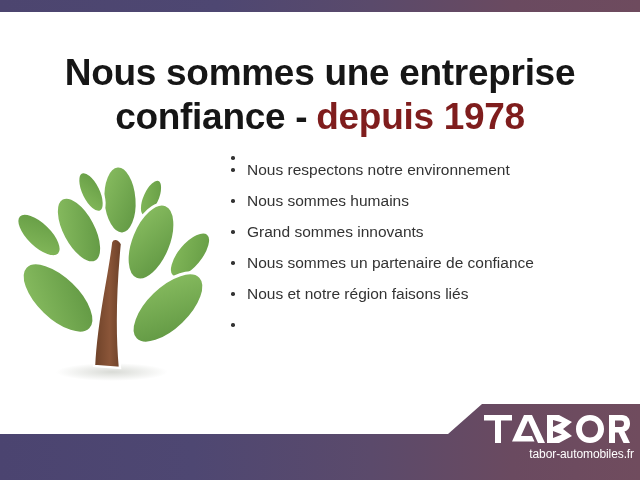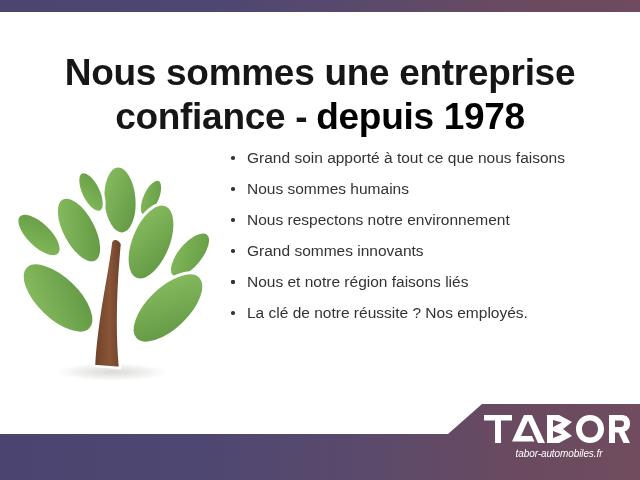--- a/index.html
+++ b/index.html
@@ -45,21 +45,21 @@
     line-height: 44px;
     font-weight: bold;
     color: #161616;
     letter-spacing: -0.3px;
   }
   .headline .line {
     display: block;
     white-space: nowrap;
   }
   .headline .accent {
-    color: #000000;
+    color: #7f1d1d;
   }
   .headline .gap {
     display: inline-block;
     width: 9px;
   }
 
   
   .tree-wrap {
     position: absolute;
     left: 8px;
@@ -133,26 +133,25 @@
     height: 30px;
   }
   .logo-mark svg {
     display: block;
     width: 146px;
     height: 30px;
   }
   .logo-tagline {
     display: block;
     margin-top: 2px;
-    font-size: 10px;
+    font-size: 12px;
     line-height: 16px;
     color: #ffffff;
     letter-spacing: -0.1px;
-    text-align: center;
-    font-style: italic;
+    text-align: right;
   }
 </style>
 </head>
 <body>
 
 <div class="slide">
 
   <div class="topbar"></div>
 
   <h1 class="headline">
@@ -202,44 +201,43 @@
 
       <ellipse cx="50" cy="160" rx="22" ry="45" transform="rotate(-46 50 160)" fill="url(#leafA)" stroke="#ffffff" stroke-width="3"></ellipse>
 
       <ellipse cx="160" cy="170" rx="22" ry="45" transform="rotate(46 160 170)" fill="url(#leafA)" stroke="#ffffff" stroke-width="3"></ellipse>
     </svg>
   </div>
 
   <ul class="bullets">
     <li>
       <span class="dot"></span>
-      <span>Grand soin apporté à tout ce que nous faisons</span>
+    </li>
+    <li>
+      <span class="dot"></span>
+      <span>Nous respectons notre environnement</span>
     </li>
     <li>
       <span class="dot"></span>
       <span>Nous sommes humains</span>
     </li>
     <li>
       <span class="dot"></span>
-      <span>Nous respectons notre environnement</span>
-    </li>
-    <li>
-      <span class="dot"></span>
       <span>Grand sommes innovants</span>
     </li>
     <li>
       <span class="dot"></span>
+      <span>Nous sommes un partenaire de confiance</span>
     </li>
     <li>
       <span class="dot"></span>
       <span>Nous et notre région faisons liés</span>
     </li>
     <li>
       <span class="dot"></span>
-      <span>La clé de notre réussite ? Nos employés.</span>
     </li>
   </ul>
 
   <div class="footer">
     <svg width="640" height="76" viewBox="0 0 640 76" xmlns="http://www.w3.org/2000/svg" aria-hidden="true">
       <defs>
         <linearGradient id="footG" x1="0" y1="0" x2="1" y2="0">
           <stop offset="0%" stop-color="#4b4470"></stop>
           <stop offset="30%" stop-color="#4e4772"></stop>
           <stop offset="58%" stop-color="#5b4a6b"></stop>

